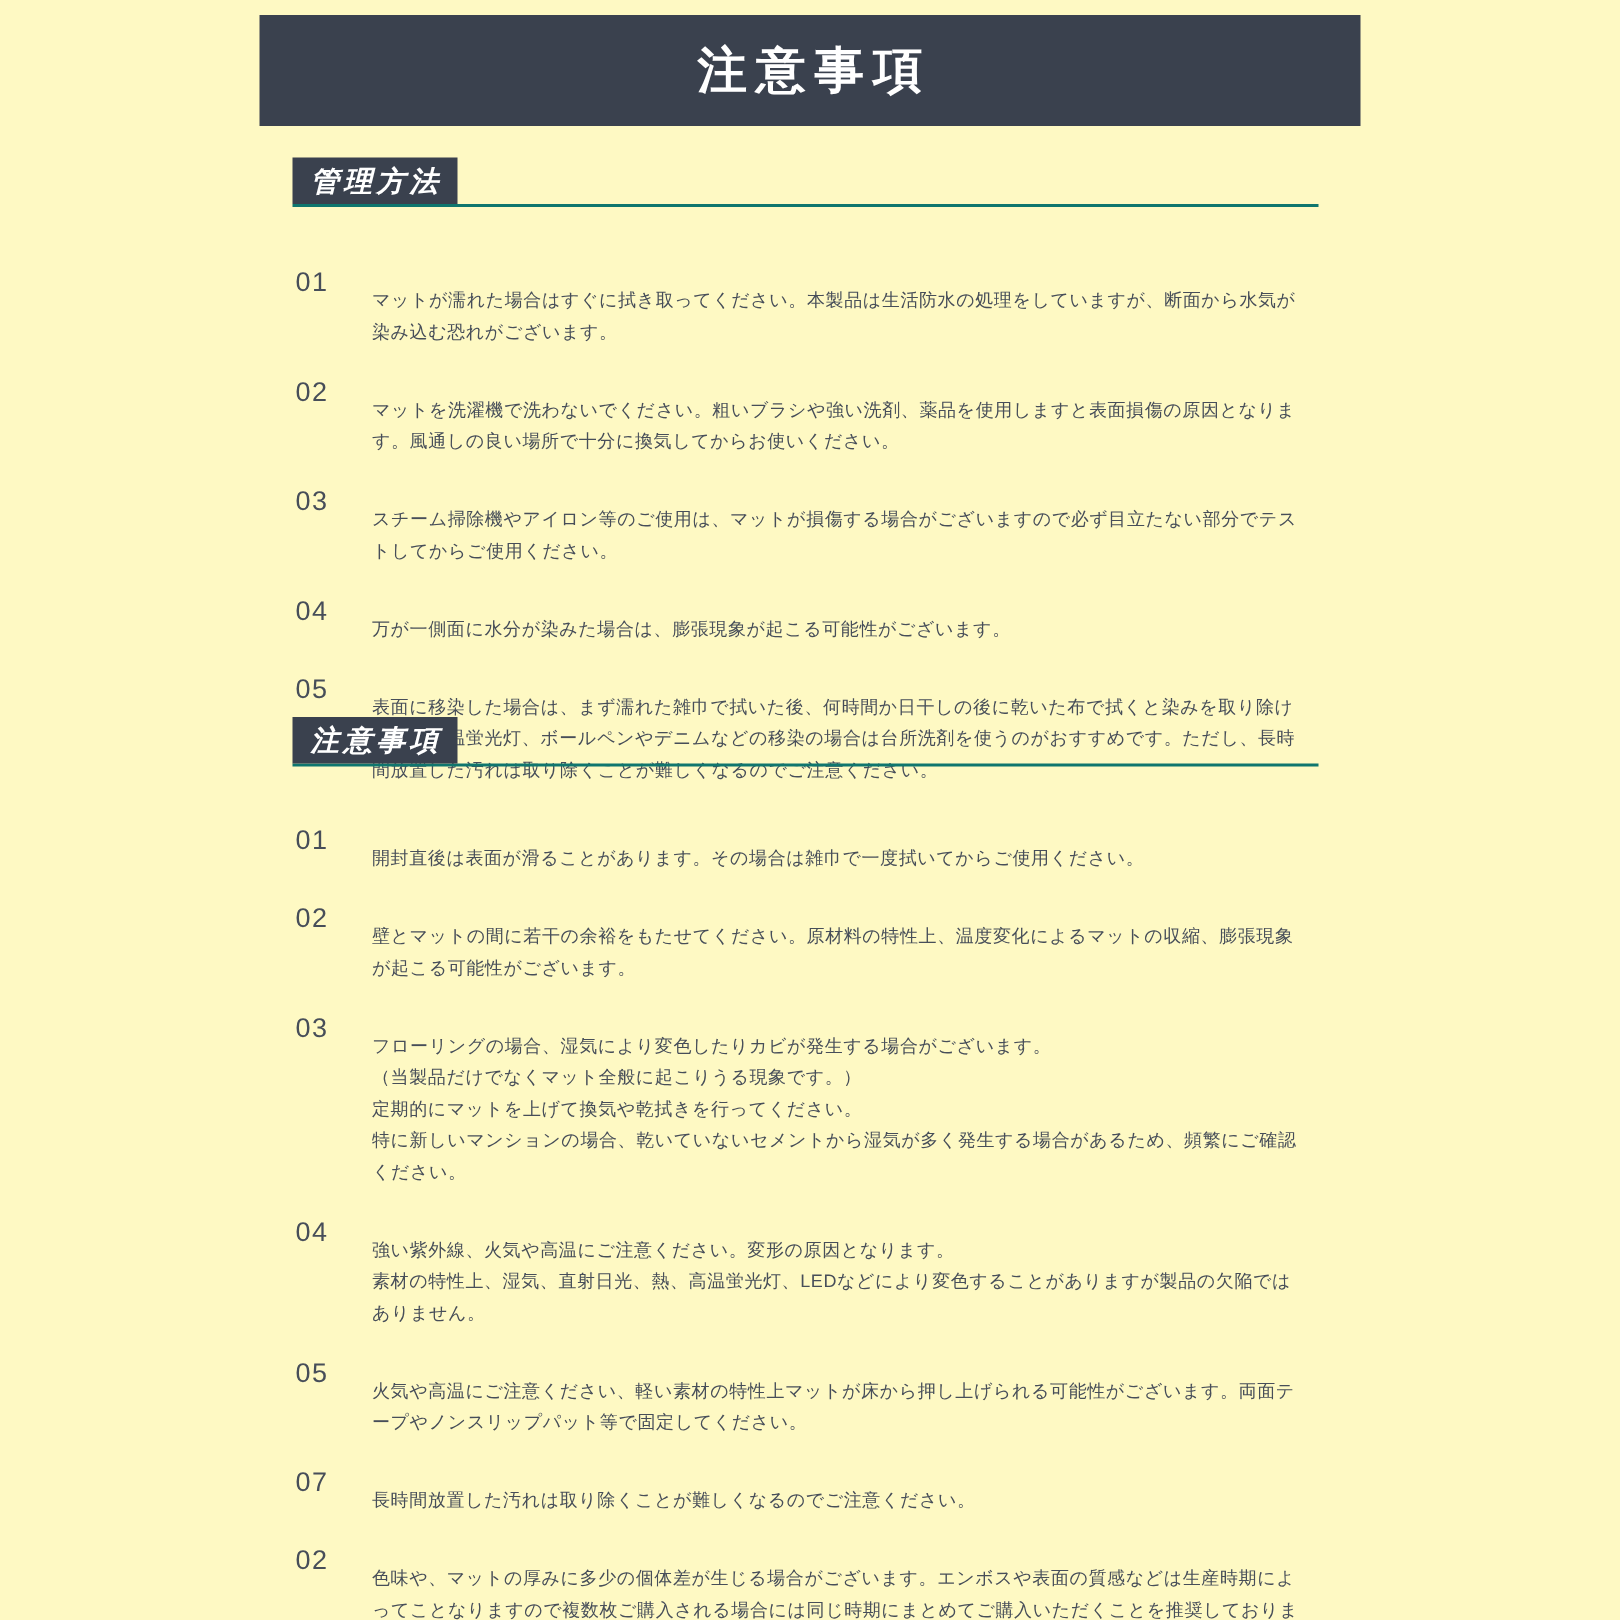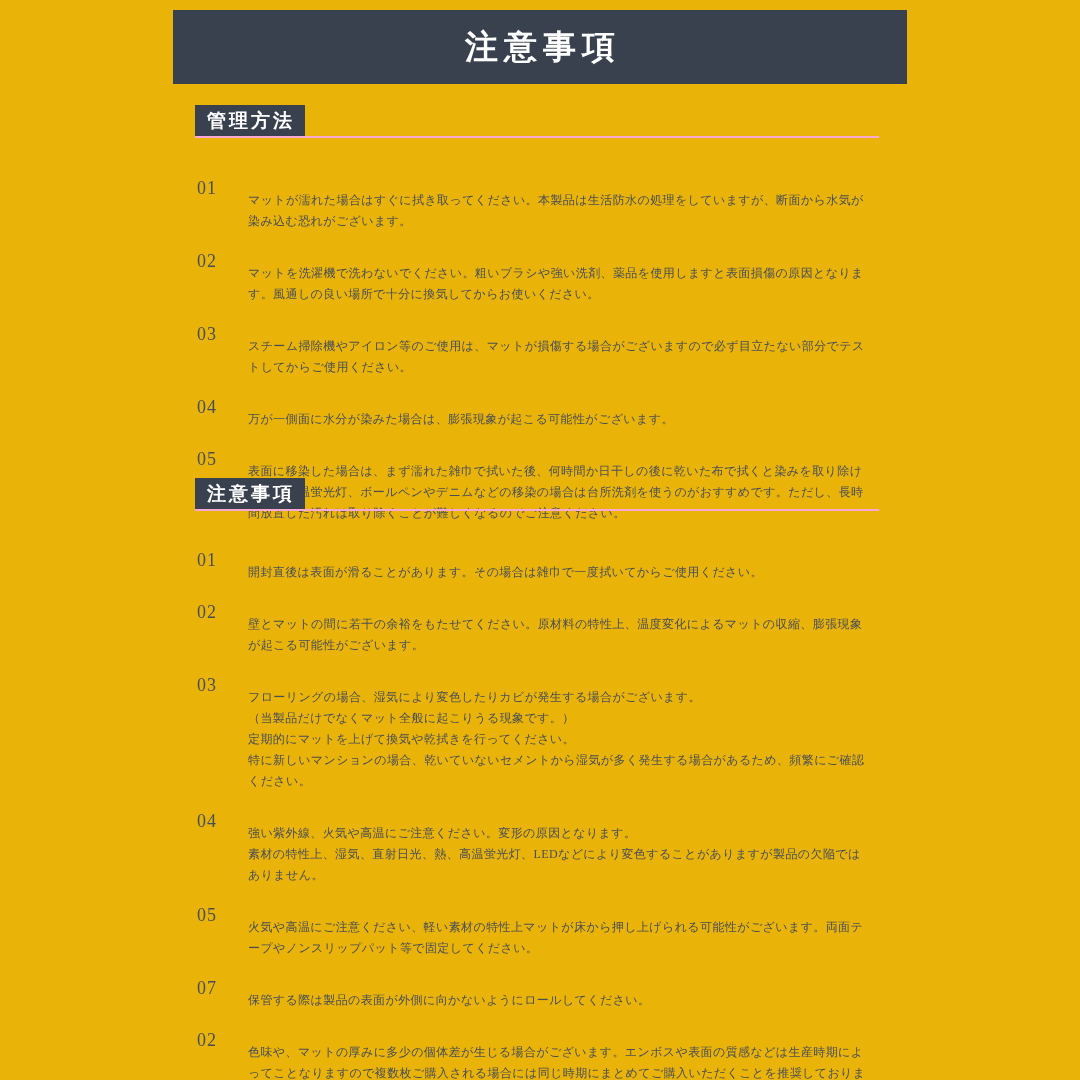--- a/index.html
+++ b/index.html
@@ -4,21 +4,21 @@
 <style>
   html, body {
     margin: 0;
     padding: 0;
     background: #ffffff;
   }
   .page {
     position: relative;
     width: 1080px;
     height: 1080px;
-    background: #eab308;
+    background: #fef9c3;
     overflow: hidden;
     font-family: "Liberation Sans", "DejaVu Sans", sans-serif;
     color: #474e59;
   }
   
   .header-bar {
     position: absolute;
     top: 10px;
     left: 173px;
     width: 734px;
@@ -34,42 +34,42 @@
     font-weight: bold;
     letter-spacing: 6px;
     text-indent: 6px; 
   }
   
   .sec-head {
     position: absolute;
     left: 195px;
     width: 684px;
     height: 31px;
-    border-bottom: 2px solid #f9a8d4;
+    border-bottom: 2px solid #0f766e;
+    font-style: italic;
   }
   .sec-head-1 { top: 105px; }
   .sec-head-2 { top: 478px; }
   .sec-label {
     display: inline-flex;
     align-items: center;
     height: 31px;
     background: #3a414e;
     color: #ffffff;
     font-size: 19px;
     font-weight: bold;
     letter-spacing: 3px;
     padding: 0 10px 0 12px;
     box-sizing: border-box;
   }
   
   .items {
     position: absolute;
     left: 197px;
     width: 686px;
-    font-family: Liberation Serif, serif;
   }
   .items-1 { top: 178px; }
   .items-2 { top: 550px; }
   .item {
     display: flex;
     align-items: flex-start;
     margin-bottom: 7px;
   }
   .item .num {
     flex: none;
@@ -150,21 +150,21 @@
       <span class="num">04</span>
       <p class="txt">強い紫外線、火気や高温にご注意ください。変形の原因となります。
 素材の特性上、湿気、直射日光、熱、高温蛍光灯、LEDなどにより変色することがありますが製品の欠陥ではありません。</p>
     </div>
     <div class="item">
       <span class="num">05</span>
       <p class="txt">火気や高温にご注意ください、軽い素材の特性上マットが床から押し上げられる可能性がございます。両面テープやノンスリップパット等で固定してください。</p>
     </div>
     <div class="item">
       <span class="num">07</span>
-      <p class="txt">保管する際は製品の表面が外側に向かないようにロールしてください。</p>
+      <p class="txt">長時間放置した汚れは取り除くことが難しくなるのでご注意ください。</p>
     </div>
     <div class="item">
       <span class="num">02</span>
       <p class="txt">色味や、マットの厚みに多少の個体差が生じる場合がございます。エンボスや表面の質感などは生産時期によってことなりますので複数枚ご購入される場合には同じ時期にまとめてご購入いただくことを推奨しております。</p>
     </div>
   </div>
 
 </div>
 
 </body></html>

